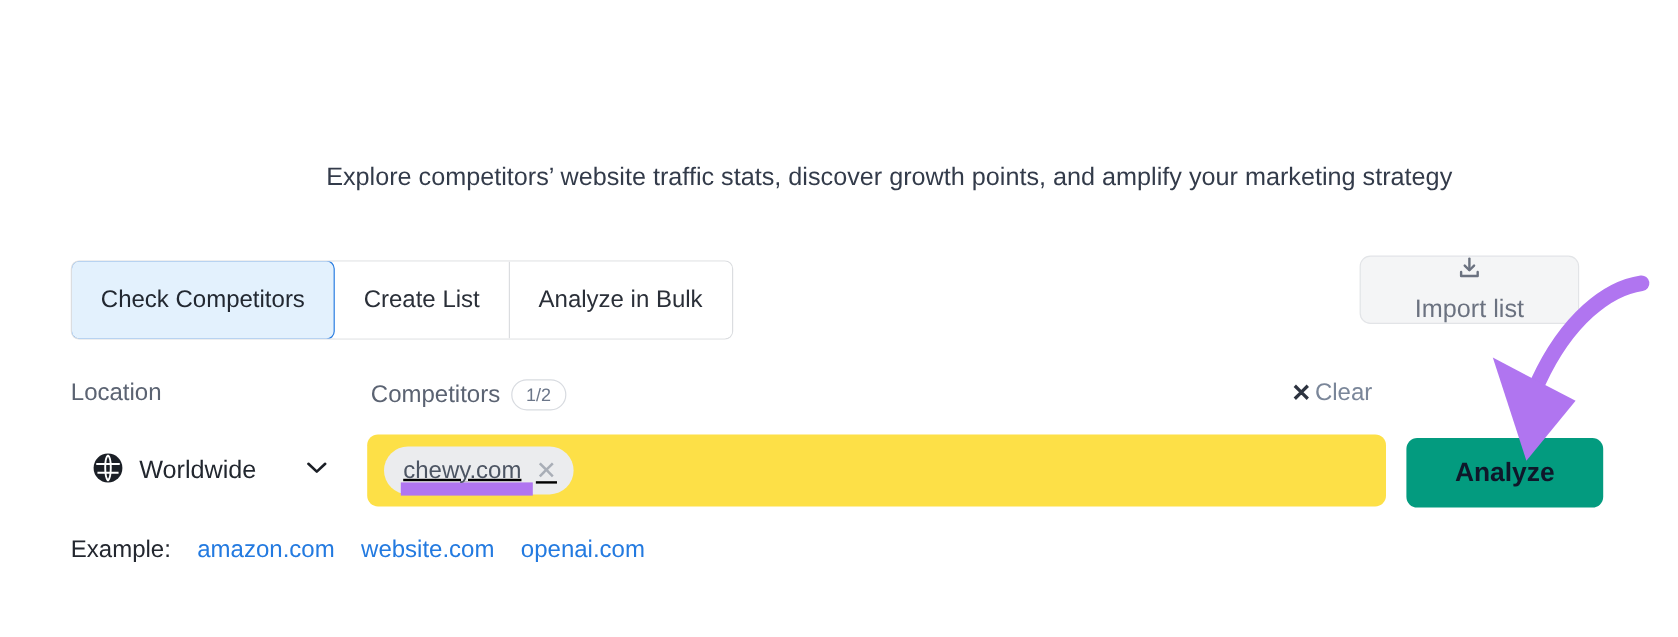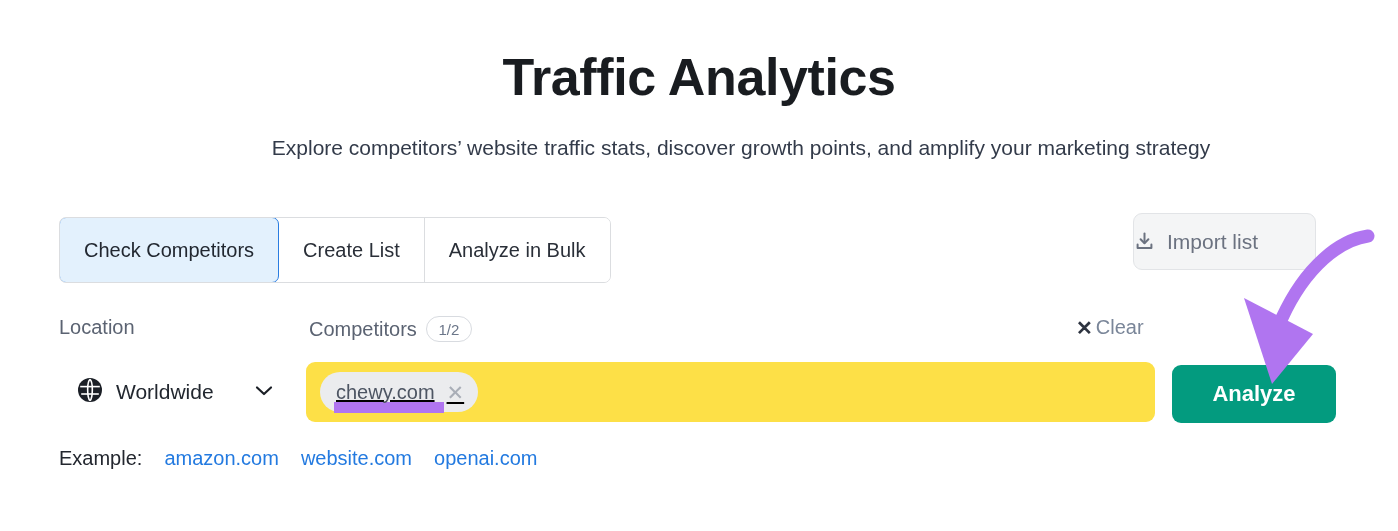--- a/index.html
+++ b/index.html
@@ -87,27 +87,29 @@
 
   
   .import-btn {
     position: absolute;
     top: 213px;
     left: 1133px;
     width: 183px;
     height: 57px;
     display: flex;
     align-items: center;
+    justify-content: center;
     gap: 12px;
     background: #f4f5f6;
     border: 1px solid #e2e4e7;
     border-radius: 9px;
     font-size: 21px;
     color: #6b7280;
     cursor: pointer;
+    flex-direction: column;
   }
   .import-btn svg { display: block; }
 
   
   .label-location {
     position: absolute;
     top: 316px;
     left: 59px;
     font-size: 20px;
     color: #5b6372;
@@ -238,21 +240,21 @@
     height: 58px;
     display: flex;
     align-items: center;
     justify-content: center;
     background: #039b7f;
     border: none;
     border-radius: 9px;
     font-family: "Liberation Sans", sans-serif;
     font-size: 22px;
     font-weight: 700;
-    color: #ffffff;
+    color: #0f172a;
     cursor: pointer;
   }
 
   
   .example-row {
     position: absolute;
     top: 447px;
     left: 59px;
     display: flex;
     align-items: baseline;
@@ -274,21 +276,20 @@
     width: 170px;
     height: 190px;
     pointer-events: none;
   }
 </style>
 </head>
 <body>
 
 <div class="page">
 
-  <h1 class="page-title">Traffic Analytics</h1>
   <p class="page-subtitle">Explore competitors’ website traffic stats, discover growth points, and amplify your marketing strategy</p>
 
   <div class="tabs">
     <div class="tab active">
       <span>Check Competitors</span>
     </div>
     <div class="tab">
       <span>Create List</span>
     </div>
     <div class="tab">

